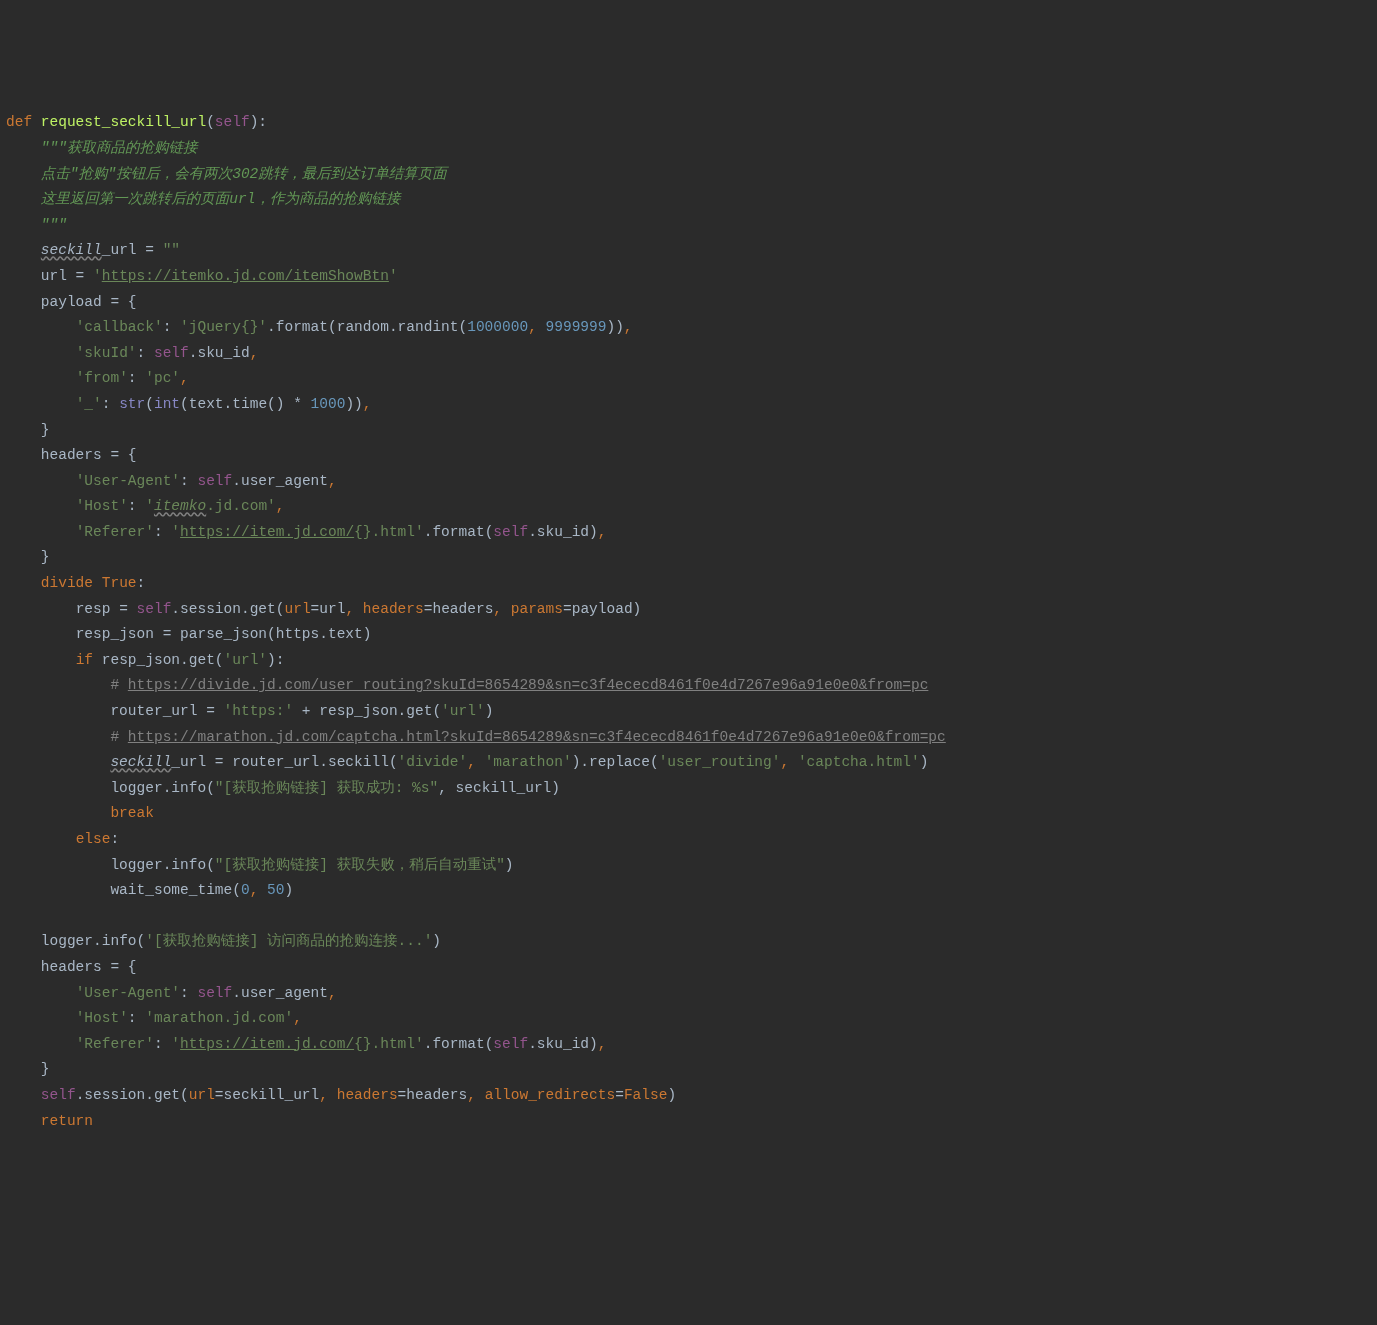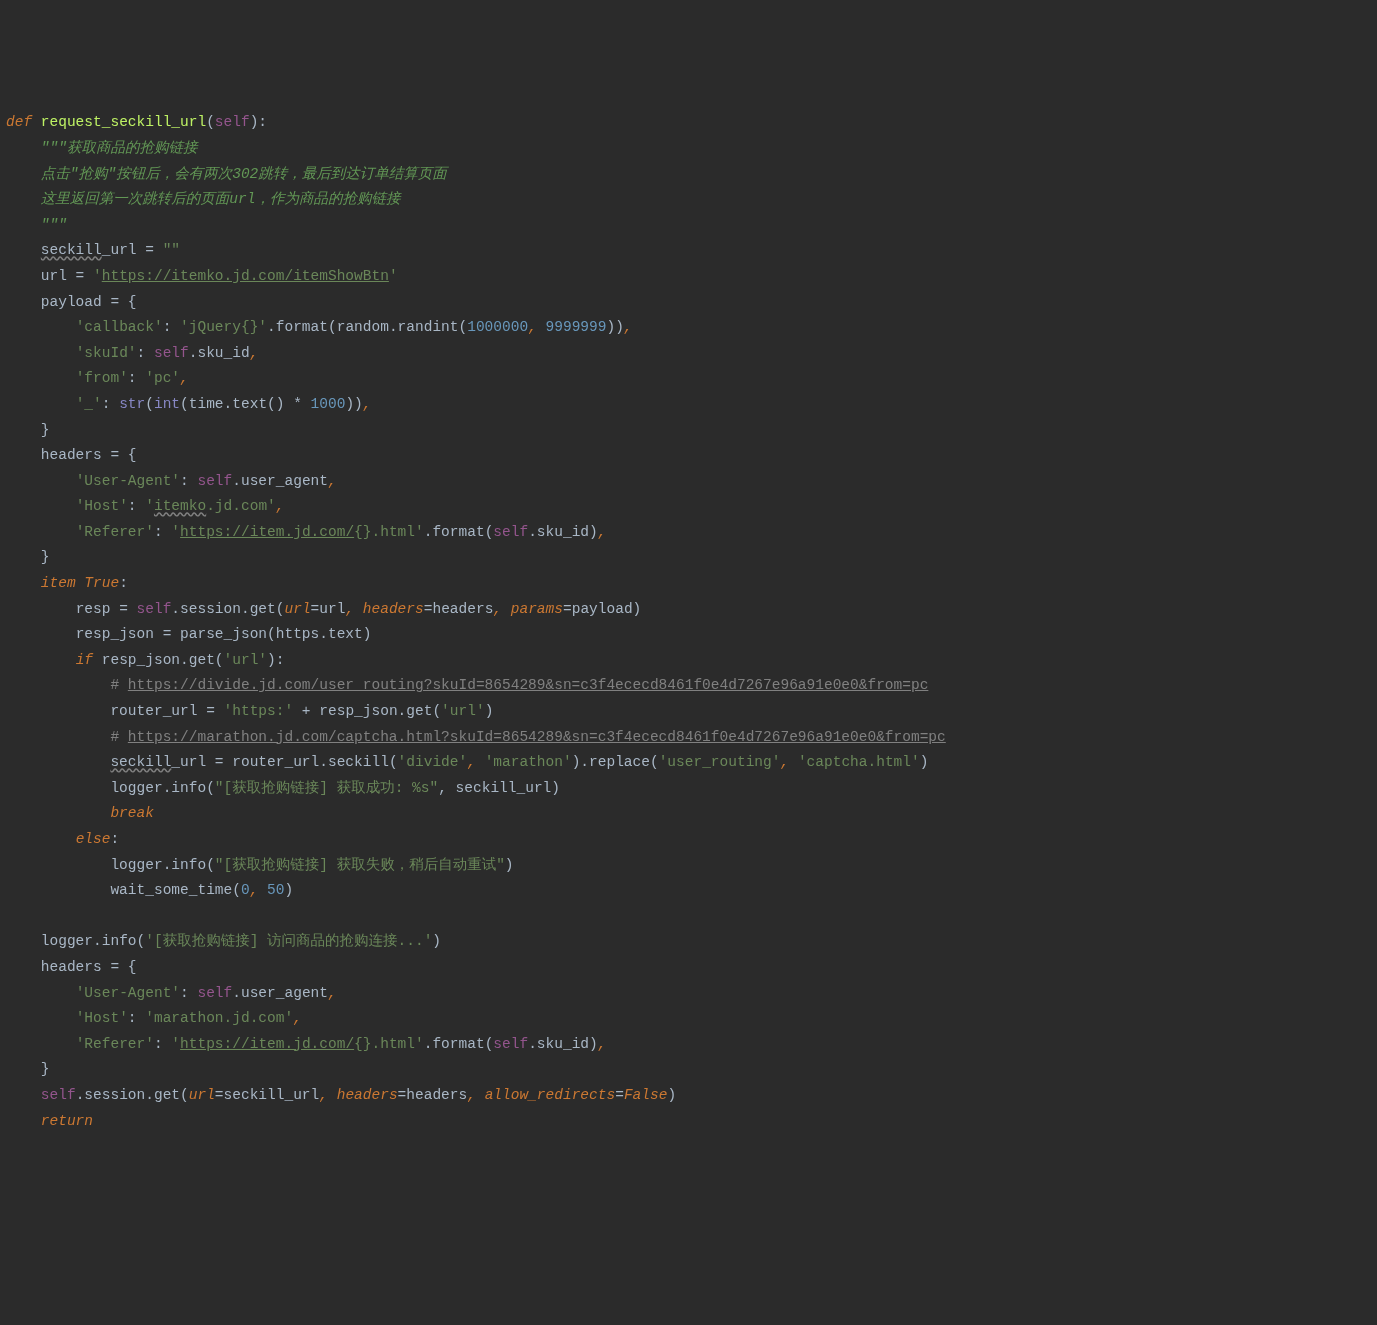--- a/index.html
+++ b/index.html
@@ -9,56 +9,56 @@
     font-family: 'Menlo', 'Consolas', 'Courier New', monospace;
     font-size: 14.5px;
     line-height: 25.6px;
     color: #a9b7c6;
     white-space: pre;
     overflow-x: auto;
   }
   .code {
     padding: 8px 6px 40px 6px;
   }
-  .kw { color: #cc7832; font-style: italic; }
+  .kw { color: #cc7832; }
   .fn { color: #bef264; }
   .self { color: #94558d; }
   .str { color: #6a8759; }
   .num { color: #6897bb; }
   .doc { color: #629755; font-style: italic; }
   .comment { color: #808080; }
   .comment-url { color: #808080; text-decoration: underline; }
   .url { color: #6a8759; text-decoration: underline; }
-  .warn { text-decoration: underline; text-decoration-style: wavy; text-decoration-color: #808080; }
+  .warn { text-decoration: underline; text-decoration-style: wavy; text-decoration-color: #808080; font-style: italic; }
   .builtin { color: #8888c6; }
 </style>
 </head>
 <body>
 
 
 
 <div class="code"><span><span class="kw">def</span> <span class="fn">request_seckill_url</span>(<span class="self">self</span>):</span>
     <span class="doc">"""获取商品的抢购链接</span>
     <span class="doc">点击"抢购"按钮后，会有两次302跳转，最后到达订单结算页面</span>
     <span class="doc">这里返回第一次跳转后的页面url，作为商品的抢购链接</span>
     <span class="doc">"""</span>
     <span class="warn">seckill</span><span>_url = </span><span class="str">""</span>
     <span>url = </span><span class="str">'</span><span class="url">https://itemko.jd.com/itemShowBtn</span><span class="str">'</span>
     <span>payload = {</span>
         <span class="str">'callback'</span><span>: </span><span class="str">'jQuery{}'</span><span>.format(random.randint(</span><span class="num">1000000</span><span class="kw">, </span><span class="num">9999999</span><span>))</span><span class="kw">,</span>
         <span class="str">'skuId'</span><span>: </span><span class="self">self</span><span>.sku_id</span><span class="kw">,</span>
         <span class="str">'from'</span><span>: </span><span class="str">'pc'</span><span class="kw">,</span>
-        <span class="str">'_'</span><span>: </span><span class="builtin">str</span>(<span class="builtin">int</span><span>(time.text() * </span><span class="num">1000</span><span>))</span><span class="kw">,</span>
+        <span class="str">'_'</span><span>: </span><span class="builtin">str</span>(<span class="builtin">int</span><span>(text.time() * </span><span class="num">1000</span><span>))</span><span class="kw">,</span>
     <span>}</span>
     <span>headers = {</span>
         <span class="str">'User-Agent'</span><span>: </span><span class="self">self</span><span>.user_agent</span><span class="kw">,</span>
         <span class="str">'Host'</span><span>: </span><span class="str">'</span><span class="str warn">itemko</span><span class="str">.jd.com'</span><span class="kw">,</span>
         <span class="str">'Referer'</span><span>: </span><span class="str">'</span><span class="url">https://item.jd.com/</span><span class="str">{}.html'</span><span>.format(</span><span class="self">self</span><span>.sku_id</span><span>)</span><span class="kw">,</span>
     <span>}</span>
-    <span class="kw">item</span> <span class="kw">True</span>:
+    <span class="kw">divide</span> <span class="kw">True</span>:
         <span>resp = </span><span class="self">self</span><span>.session.get(</span><span class="kw">url</span><span>=url</span><span class="kw">, </span><span class="kw">headers</span><span>=headers</span><span class="kw">, </span><span class="kw">params</span><span>=payload)</span>
         <span>resp_json = parse_json(https.text)</span>
         <span class="kw">if</span> <span>resp_json.get(</span><span class="str">'url'</span><span>):</span>
             <span class="comment"># </span><span class="comment-url">https://divide.jd.com/user_routing?skuId=8654289&amp;sn=c3f4ececd8461f0e4d7267e96a91e0e0&amp;from=pc</span>
             <span>router_url = </span><span class="str">'https:'</span><span> + resp_json.get(</span><span class="str">'url'</span><span>)</span>
             <span class="comment"># </span><span class="comment-url">https://marathon.jd.com/captcha.html?skuId=8654289&amp;sn=c3f4ececd8461f0e4d7267e96a91e0e0&amp;from=pc</span>
             <span class="warn">seckill</span><span>_url = router_url.seckill(</span><span class="str">'divide'</span><span class="kw">, </span><span class="str">'marathon'</span><span>).replace(</span><span class="str">'user_routing'</span><span class="kw">, </span><span class="str">'captcha.html'</span><span>)</span>
             <span>logger.info(</span><span class="str">"[获取抢购链接] 获取成功: %s"</span><span>, seckill_url)</span>
             <span class="kw">break</span>
         <span class="kw">else</span>:

